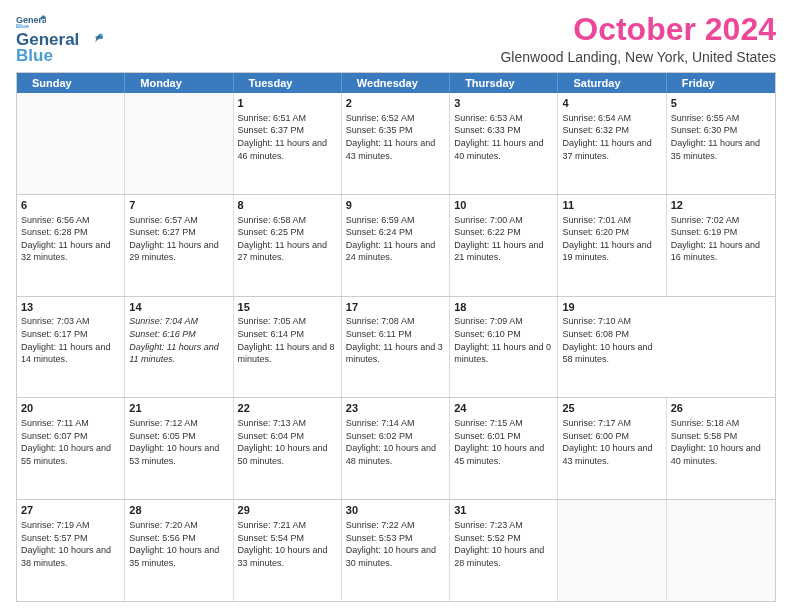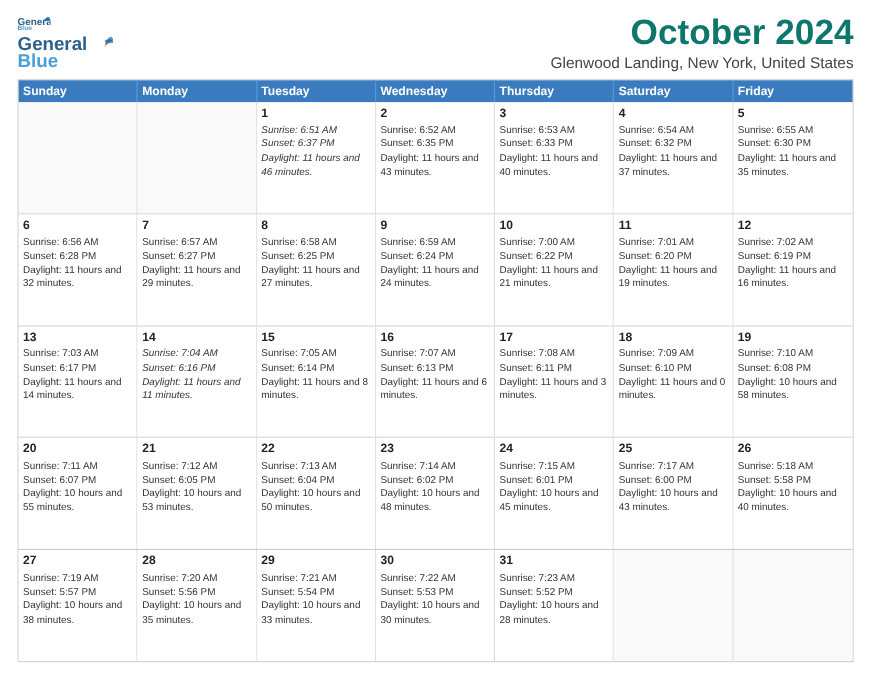--- a/index.html
+++ b/index.html
@@ -31,21 +31,21 @@
     .logo-bird {
       width: 30px;
       height: 18px;
     }
     .title-block {
       text-align: right;
     }
     .month-title {
       font-size: 32px;
       font-weight: bold;
-      color: #0f766e;
+      color: #ec4899;
       line-height: 1.1;
     }
     .location {
       font-size: 14px;
       color: #444;
       margin-top: 2px;
     }
     .calendar {
       flex: 1;
       display: flex;
@@ -54,21 +54,21 @@
     }
     .cal-header {
       display: grid;
       grid-template-columns: repeat(7, 1fr);
       background: #3a7bbf;
     }
     .cal-header-cell {
       color: #fff;
       font-size: 11px;
       font-weight: bold;
-      padding: 4px 4px;
+      padding: 4px 15px;
       text-align: left;
       border-right: 1px solid #5a9bd4;
     }
     .cal-header-cell:last-child { border-right: none; }
     .cal-body {
       flex: 1;
       display: flex;
       flex-direction: column;
     }
     .cal-row {
@@ -136,21 +136,21 @@
       <div class="cal-header-cell">Tuesday</div>
       <div class="cal-header-cell">Wednesday</div>
       <div class="cal-header-cell">Thursday</div>
       <div class="cal-header-cell">Saturday</div>
       <div class="cal-header-cell">Friday</div>
     </div>
     <div class="cal-body" id="cal-body">
     <div class="cal-row">
           <div class="cal-cell empty"></div>
           <div class="cal-cell empty"></div>
-          <div class="cal-cell"><span class="day-num">1</span><span class="cell-text" style="white-space: pre-line; font-style: italic;">Sunrise: 6:51 AM
+          <div class="cal-cell"><span class="day-num">1</span><span class="cell-text" style="white-space: pre-line;">Sunrise: 6:51 AM
 Sunset: 6:37 PM
 Daylight: 11 hours and 46 minutes.</span></div>
           <div class="cal-cell"><span class="day-num">2</span><span class="cell-text" style="white-space: pre-line;">Sunrise: 6:52 AM
 Sunset: 6:35 PM
 Daylight: 11 hours and 43 minutes.</span></div>
           <div class="cal-cell"><span class="day-num">3</span><span class="cell-text" style="white-space: pre-line;">Sunrise: 6:53 AM
 Sunset: 6:33 PM
 Daylight: 11 hours and 40 minutes.</span></div>
           <div class="cal-cell"><span class="day-num">4</span><span class="cell-text" style="white-space: pre-line;">Sunrise: 6:54 AM
 Sunset: 6:32 PM
@@ -185,23 +185,20 @@
         <div class="cal-row">
           <div class="cal-cell"><span class="day-num">13</span><span class="cell-text" style="white-space: pre-line;">Sunrise: 7:03 AM
 Sunset: 6:17 PM
 Daylight: 11 hours and 14 minutes.</span></div>
           <div class="cal-cell"><span class="day-num">14</span><span class="cell-text" style="white-space: pre-line; font-style: italic;">Sunrise: 7:04 AM
 Sunset: 6:16 PM
 Daylight: 11 hours and 11 minutes.</span></div>
           <div class="cal-cell"><span class="day-num">15</span><span class="cell-text" style="white-space: pre-line;">Sunrise: 7:05 AM
 Sunset: 6:14 PM
 Daylight: 11 hours and 8 minutes.</span></div>
-          <div class="cal-cell"><span class="day-num">16</span><span class="cell-text" style="white-space: pre-line;">Sunrise: 7:07 AM
-Sunset: 6:13 PM
-Daylight: 11 hours and 6 minutes.</span></div>
           <div class="cal-cell"><span class="day-num">17</span><span class="cell-text" style="white-space: pre-line;">Sunrise: 7:08 AM
 Sunset: 6:11 PM
 Daylight: 11 hours and 3 minutes.</span></div>
           <div class="cal-cell"><span class="day-num">18</span><span class="cell-text" style="white-space: pre-line;">Sunrise: 7:09 AM
 Sunset: 6:10 PM
 Daylight: 11 hours and 0 minutes.</span></div>
           <div class="cal-cell"><span class="day-num">19</span><span class="cell-text" style="white-space: pre-line;">Sunrise: 7:10 AM
 Sunset: 6:08 PM
 Daylight: 10 hours and 58 minutes.</span></div>
         </div>

